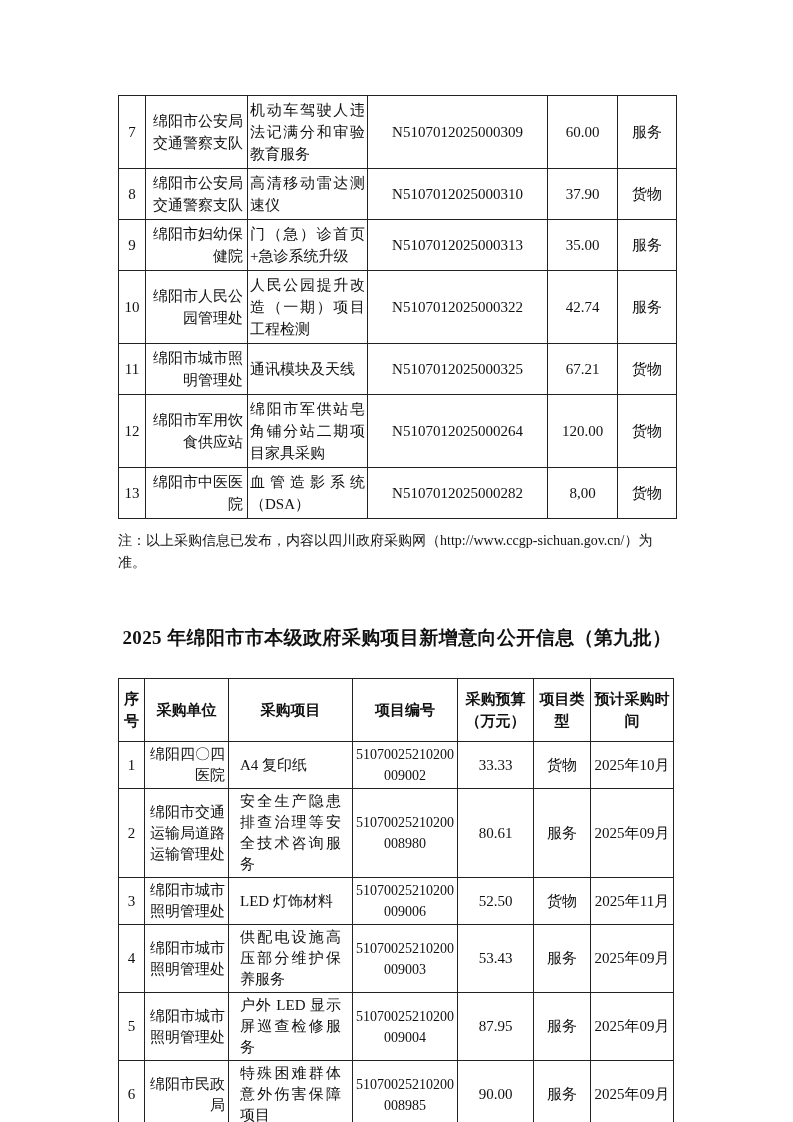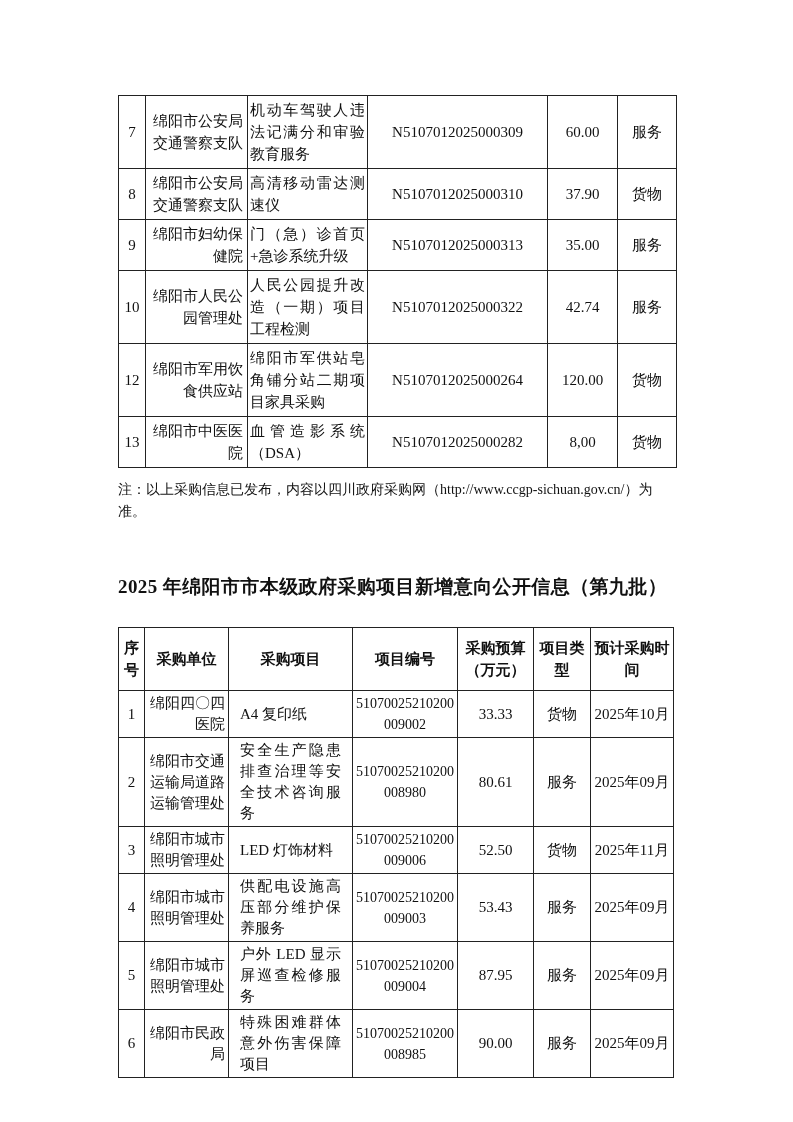--- a/index.html
+++ b/index.html
@@ -20,21 +20,21 @@
   .t1 td{font-size:15px;line-height:22px;padding:3px 4px;}
   .t1 .c-proj{padding:3px 2px;}
   
   .c-no,.c-code,.c-budget,.c-type,.c-time{text-align:center;}
   .c-unit{text-align:right;}
   .c-proj{text-align:justify;text-align-last:left;}
   
   .note{font-size:14px;line-height:22px;margin:11px 0 0 0;width:558px;}
   .title{
     font-size:19px;font-weight:bold;letter-spacing:0.4px;
-    line-height:26px;margin:51px 0 0 0;white-space:nowrap;
+    line-height:26px;margin:51px 0 0 0;white-space:nowrap;text-align:center;
   }
   
   .t2{width:555px;margin-top:27px;border-radius:31px;}
   .t2 th{font-size:15px;font-weight:bold;line-height:22px;padding:9px 2px;text-align:center;}
   .t2 td{font-size:15px;line-height:21px;padding:2px 3px;}
   .t2 .c-proj{padding:2px 11px;}
   .t2 .c-code{font-size:14px;word-break:break-all;padding:2px;}
   .t2 .c-time{white-space:nowrap;padding:2px 1px;}
 </style>
 </head>
@@ -77,20 +77,28 @@
           <td class="c-budget">35.00</td>
           <td class="c-type">服务</td>
         </tr>
         <tr>
           <td class="c-no">10</td>
           <td class="c-unit">绵阳市人民公园管理处</td>
           <td class="c-proj">人民公园提升改造（一期）项目工程检测</td>
           <td class="c-code">N5107012025000322</td>
           <td class="c-budget">42.74</td>
           <td class="c-type">服务</td>
+        </tr>
+        <tr>
+          <td class="c-no">11</td>
+          <td class="c-unit">绵阳市城市照明管理处</td>
+          <td class="c-proj">通讯模块及天线</td>
+          <td class="c-code">N5107012025000325</td>
+          <td class="c-budget">67.21</td>
+          <td class="c-type">货物</td>
         </tr>
         <tr>
           <td class="c-no">12</td>
           <td class="c-unit">绵阳市军用饮食供应站</td>
           <td class="c-proj">绵阳市军供站皂角铺分站二期项目家具采购</td>
           <td class="c-code">N5107012025000264</td>
           <td class="c-budget">120.00</td>
           <td class="c-type">货物</td>
         </tr>
         <tr>

